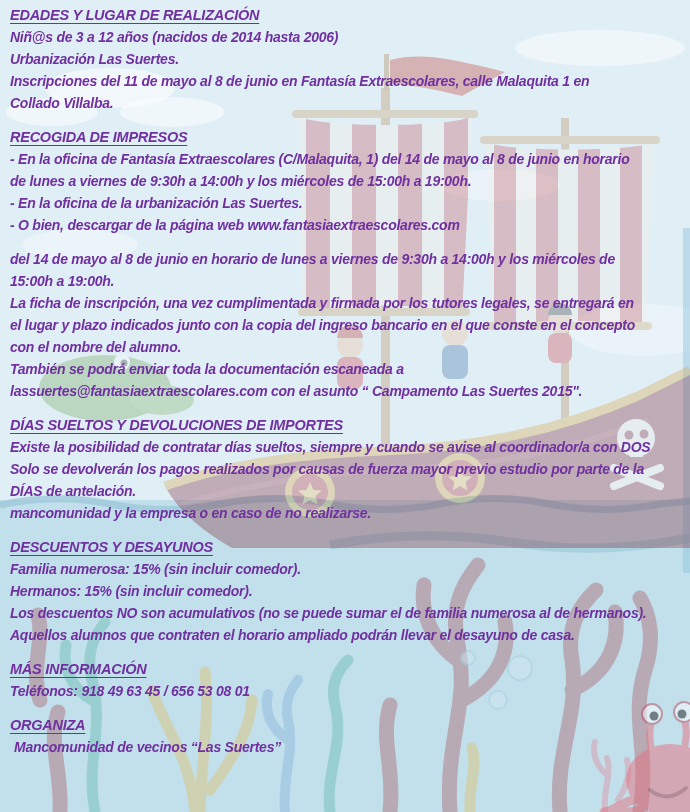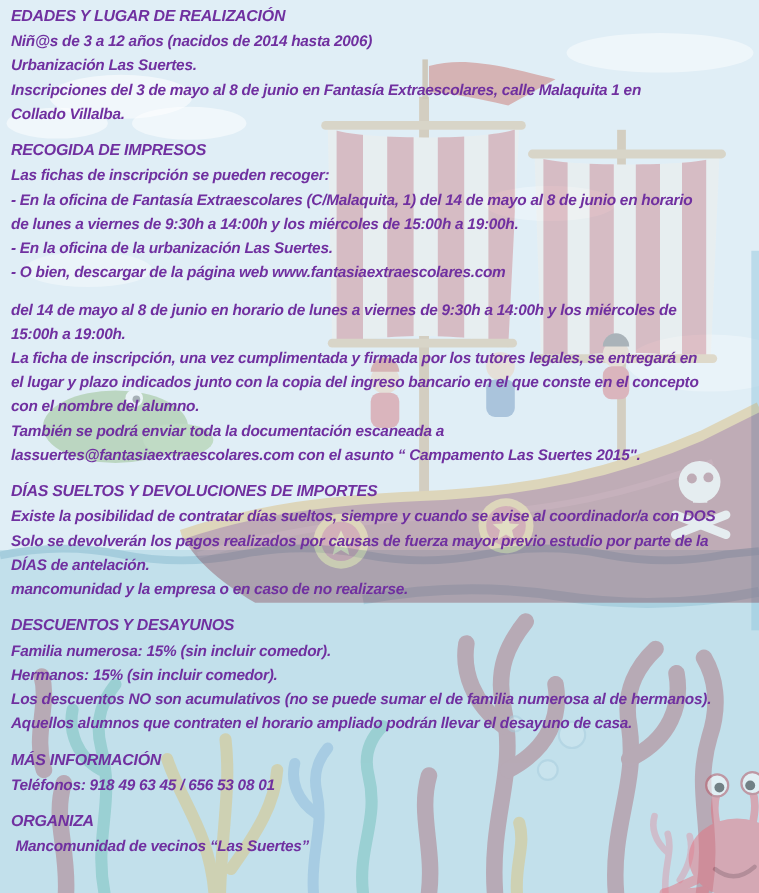--- a/index.html
+++ b/index.html
@@ -15,20 +15,21 @@
     color:#7030a0;
     font-weight:bold;font-style:italic;
     font-size:14px;line-height:22px;
     letter-spacing:-0.25px;
   }
   .section{margin:0 0 0 0;}
   .section + .section{margin-top:12px;}
   .section h2{
     margin:0;font-size:14.5px;line-height:22px;
     font-weight:bold;font-style:italic;
+    text-decoration:underline;
     text-underline-offset:3px;
   }
   .line{white-space:nowrap;}
 </style>
 </head>
 <body>
 
 <svg id="bg-art" width="690" height="812" viewBox="0 0 690 812" xmlns="http://www.w3.org/2000/svg" aria-hidden="true">
 
   <rect x="0" y="0" width="690" height="812" fill="#e0eef6"></rect>
@@ -176,27 +177,26 @@
     <path d="M640,810 C632,812 626,812 620,812" stroke="#e5707f" stroke-width="9" fill="none" stroke-linecap="round"></path>
   </g>
 </svg>
 
 <div class="content">
 
   <div class="section">
     <h2>EDADES Y LUGAR DE REALIZACIÓN</h2>
     <div class="line">Niñ@s de 3 a 12 años (nacidos de 2014 hasta 2006)</div>
     <div class="line">Urbanización Las Suertes.</div>
-    <div class="line">Inscripciones del 3 de mayo al 8 de junio en Fantasía Extraescolares, calle Malaquita 1 en</div>
+    <div class="line">Inscripciones del 11 de mayo al 8 de junio en Fantasía Extraescolares, calle Malaquita 1 en</div>
     <div class="line">Collado Villalba.</div>
   </div>
 
   <div class="section">
     <h2>RECOGIDA DE IMPRESOS</h2>
-    <div class="line">Las fichas de inscripción se pueden recoger:</div>
     <div class="line">- En la oficina de Fantasía Extraescolares (C/Malaquita, 1) del 14 de mayo al 8 de junio en horario</div>
     <div class="line">de lunes a viernes de 9:30h a 14:00h y los miércoles de 15:00h a 19:00h.</div>
     <div class="line">- En la oficina de la urbanización Las Suertes.</div>
     <div class="line">- O bien, descargar de la página web www.fantasiaextraescolares.com</div>
   </div>
 
   <div class="section">
     <div class="line">del 14 de mayo al 8 de junio en horario de lunes a viernes de 9:30h a 14:00h y los miércoles de</div>
     <div class="line">15:00h a 19:00h.</div>
     <div class="line">La ficha de inscripción, una vez cumplimentada y firmada por los tutores legales, se entregará en</div>

